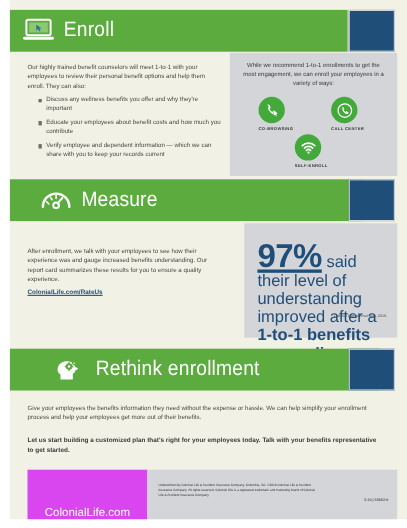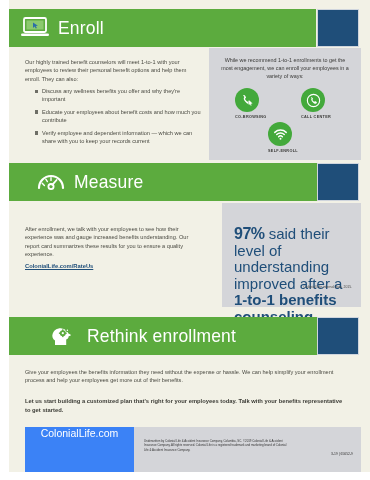--- a/index.html
+++ b/index.html
@@ -54,33 +54,33 @@
   }
   .circ{
     width:24px;height:24px;border-radius:50%;background:#43a93b;
     display:flex;align-items:center;justify-content:center;
   }
   .iconlabel{
     font-size:3.8px;font-weight:bold;color:#3a3a38;letter-spacing:.3px;
     text-align:center;margin-top:3px;
   }
   .stat{color:#1f4e79;font-size:15px;line-height:16.5px;}
-  .stat .big{font-size:16px;font-weight:bold;letter-spacing:-.5px;}
+  .stat .big{font-size:30px;font-weight:bold;letter-spacing:-.5px;text-decoration:underline;}
   .stat b{font-weight:bold;}
   .cite{font-size:3.4px;color:#4a4a48;text-align:right;}
   .link{
     color:#1f4e79;font-size:5.8px;font-weight:bold;
     text-decoration:underline;cursor:pointer;
   }
   .bold{font-weight:bold;color:#3c3c36;}
   
   .footer{position:absolute;left:0;bottom:0;width:352px;height:45px;}
   .fblue{
     position:absolute;left:16px;top:0;width:109px;height:45px;
-    background:#3b82f6;display:flex;align-items:flex-start;justify-content:center;
+    background:#d946ef;display:flex;align-items:flex-end;justify-content:center;
   }
   .fblue span{color:#ffffff;font-size:10.5px;}
   .fgray{
     position:absolute;left:125px;top:0;width:227px;height:45px;
     background:#d4d5d9;
   }
   .fineprint{
     position:absolute;left:10px;top:12px;width:145px;
     font-size:2.9px;line-height:4.4px;color:#333;
   }

